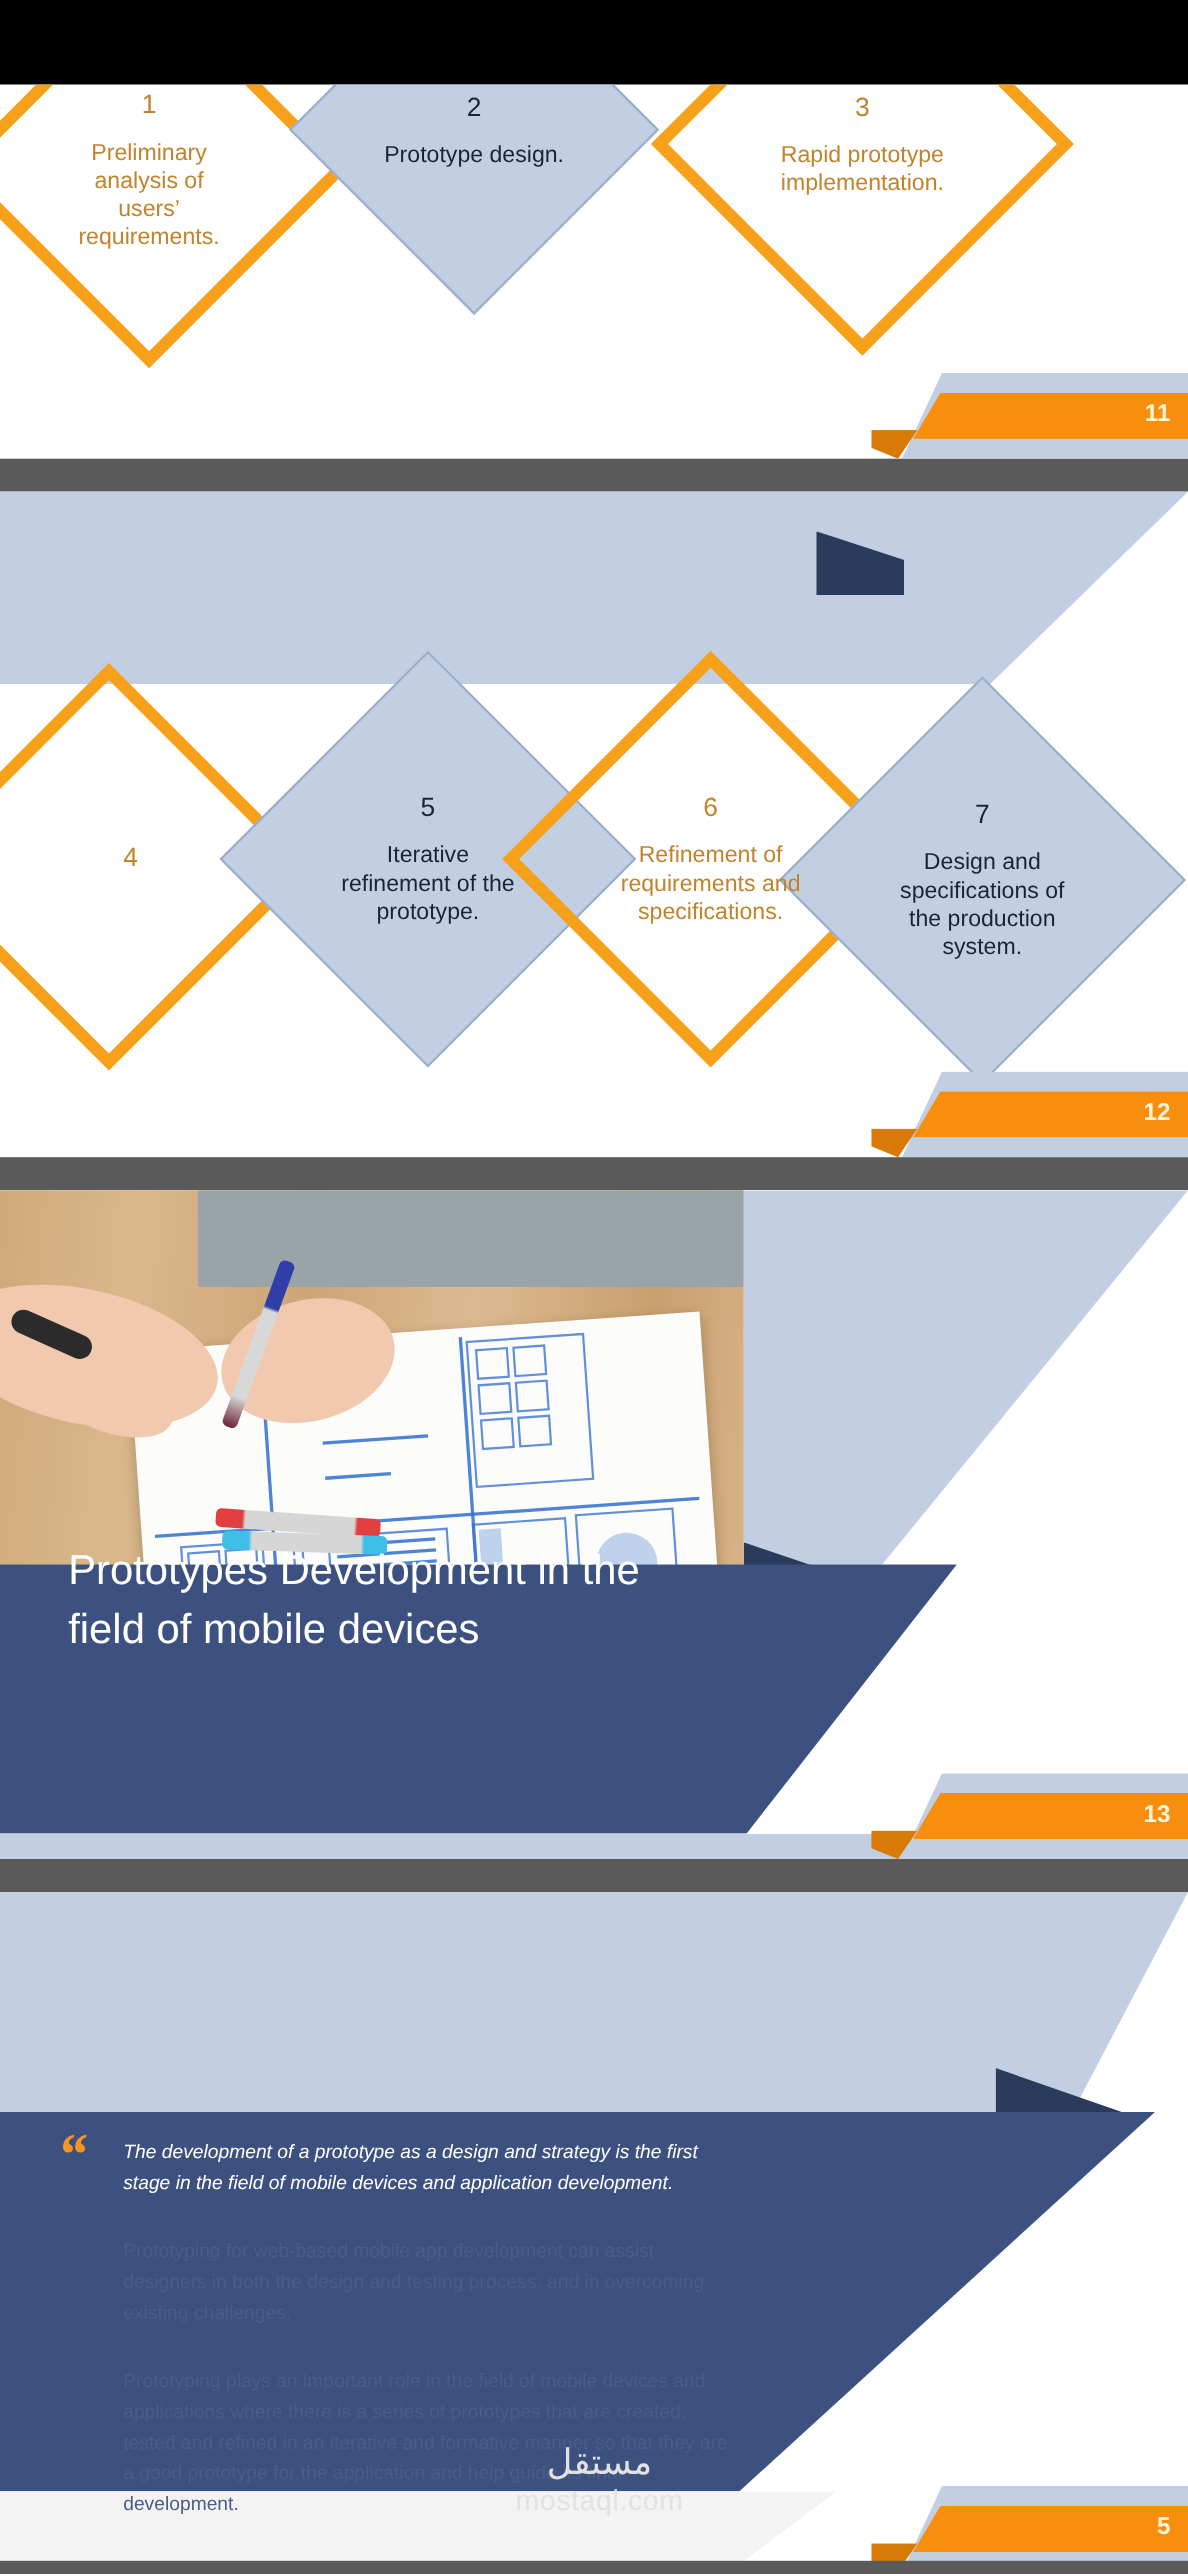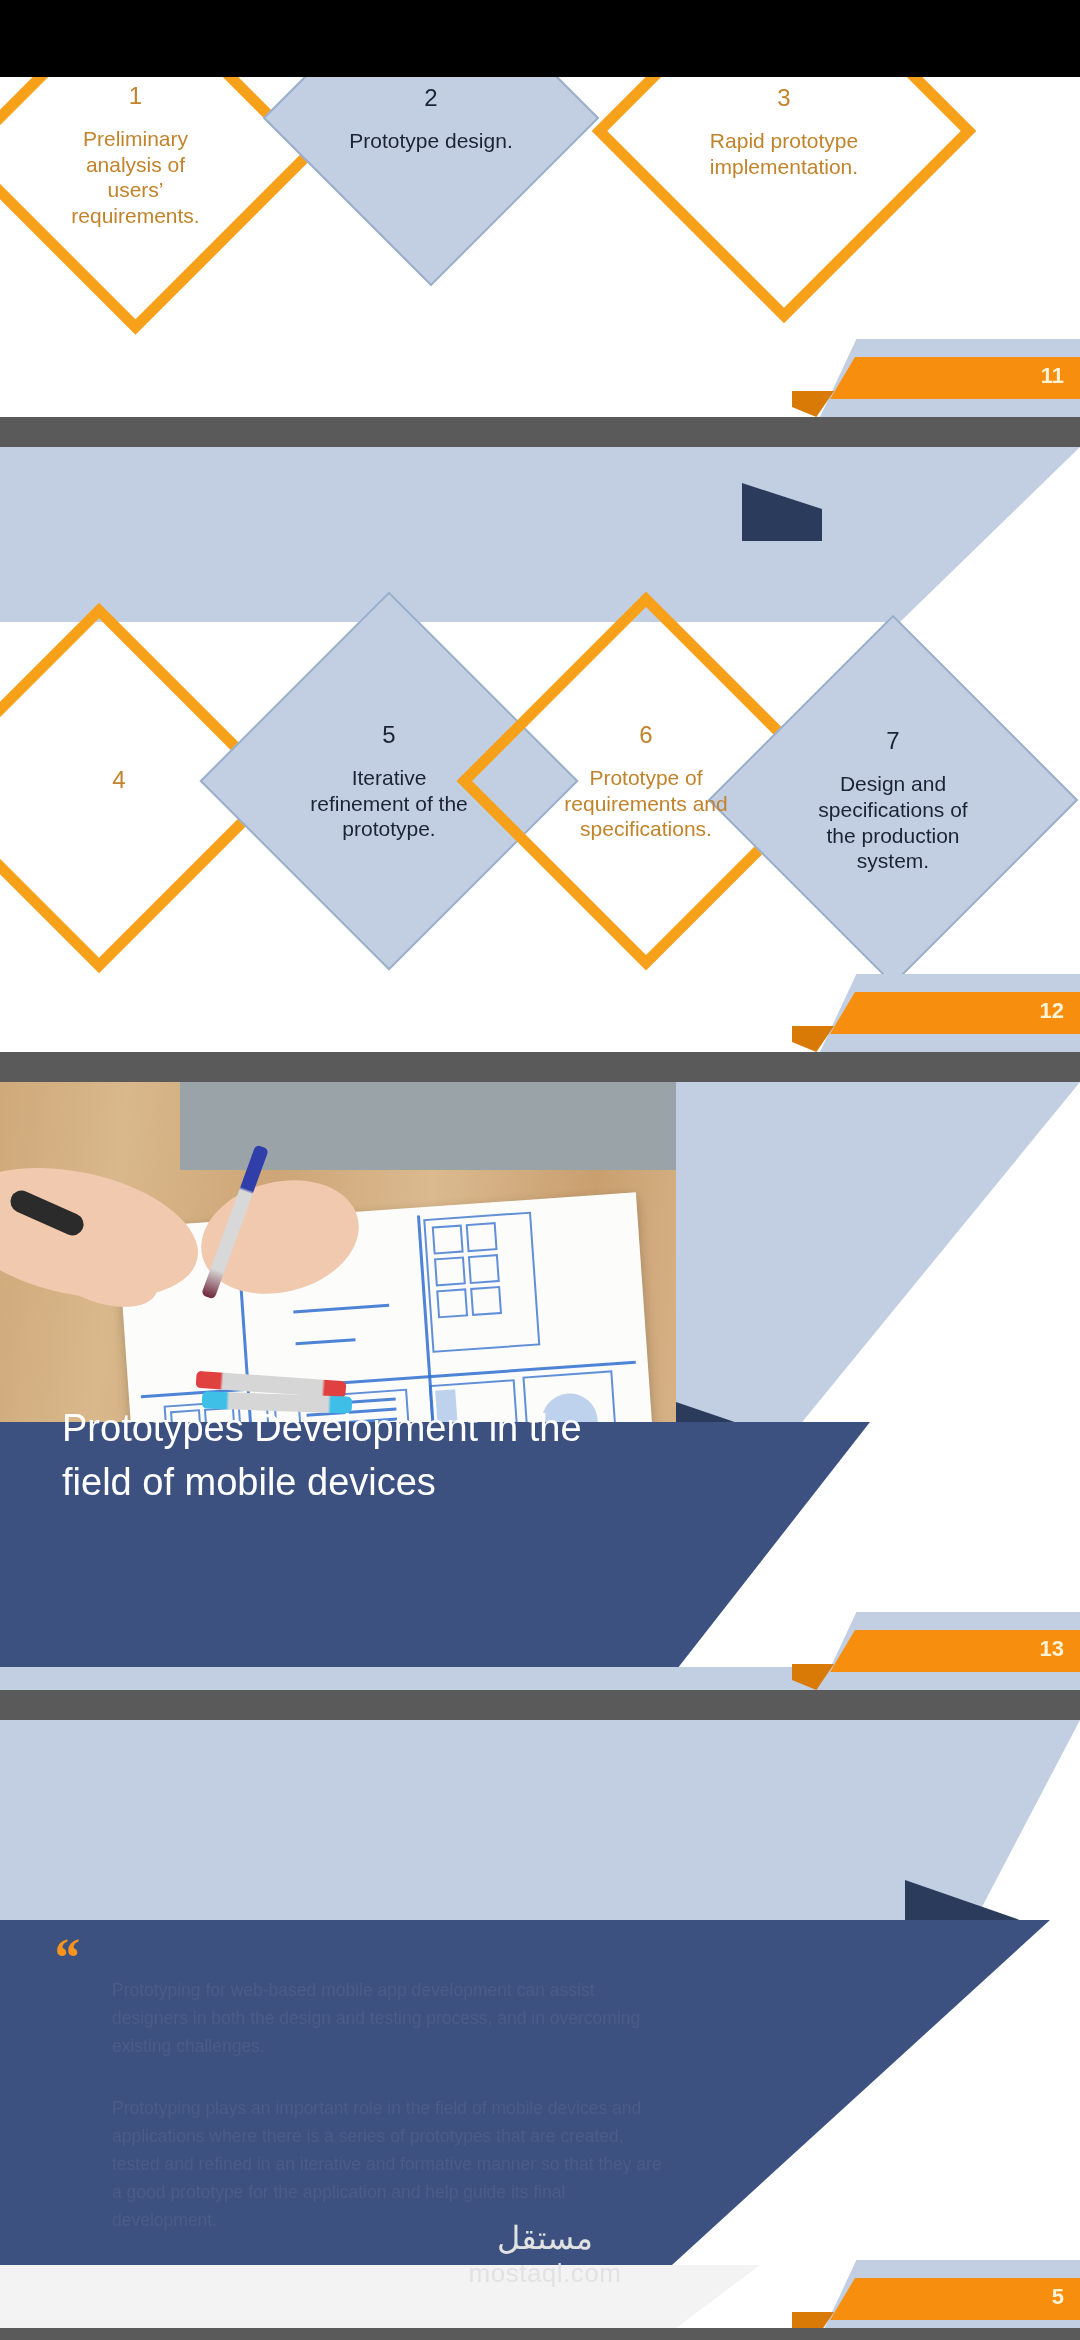--- a/index.html
+++ b/index.html
@@ -153,21 +153,21 @@
       <div class="txt" style="width:66%;">
         <div class="num">5</div>
         <div class="lbl">Iterative refinement of the prototype.</div>
       </div>
     </div>
 
     <div class="dia orange" style="left:512px;top:200px;width:268px;height:268px;">
       <div class="shape"></div>
       <div class="txt" style="width:62%;">
         <div class="num">6</div>
-        <div class="lbl">Prototype of requirements and specifications.</div>
+        <div class="lbl">Refinement of requirements and specifications.</div>
       </div>
     </div>
 
     <div class="dia blue" style="left:762px;top:222px;width:262px;height:262px;">
       <div class="shape"></div>
       <div class="txt" style="width:60%;">
         <div class="num">7</div>
         <div class="lbl">Design and specifications of the production system.</div>
       </div>
     </div>
@@ -244,20 +244,21 @@
 
   <div class="graybar" style="top:1690px;"></div>
 
   <div class="slide" style="top:1720px;height:620px;">
     <div class="s14-light"></div>
     <div class="s14-darkfold"></div>
     <div class="s14-blue"></div>
 
     <div class="s14-body">
       <div class="quotemark">“</div>
+      <div class="q-main">The development of a prototype as a design and strategy is the first stage in the field of mobile devices and application development.</div>
       <div class="q-fade">Prototyping for web-based mobile app development can assist designers in both the design and testing process, and in overcoming existing challenges.</div>
       <div class="q-fade">Prototyping plays an important role in the field of mobile devices and applications where there is a series of prototypes that are created, tested and refined in an iterative and formative manner so that they are a good prototype for the application and help guide its final development.</div>
     </div>
 
     <div class="s14-bottomlight"></div>
 
     <div class="ribbon" style="top:540px;">
       <div class="lightback"></div>
       <div class="orange"></div>
       <div class="darkfold"></div>

